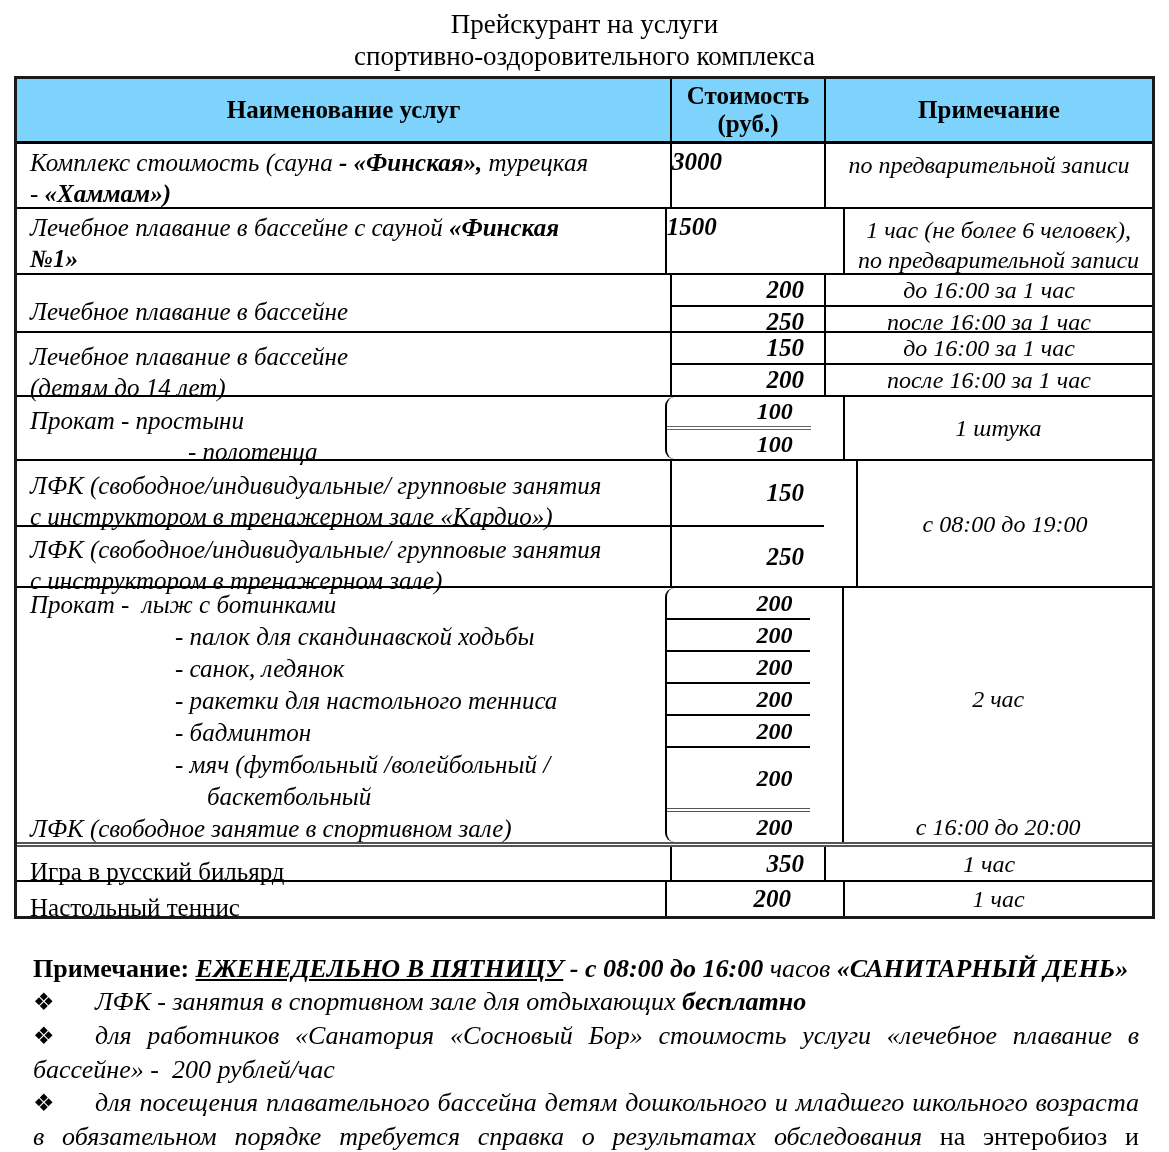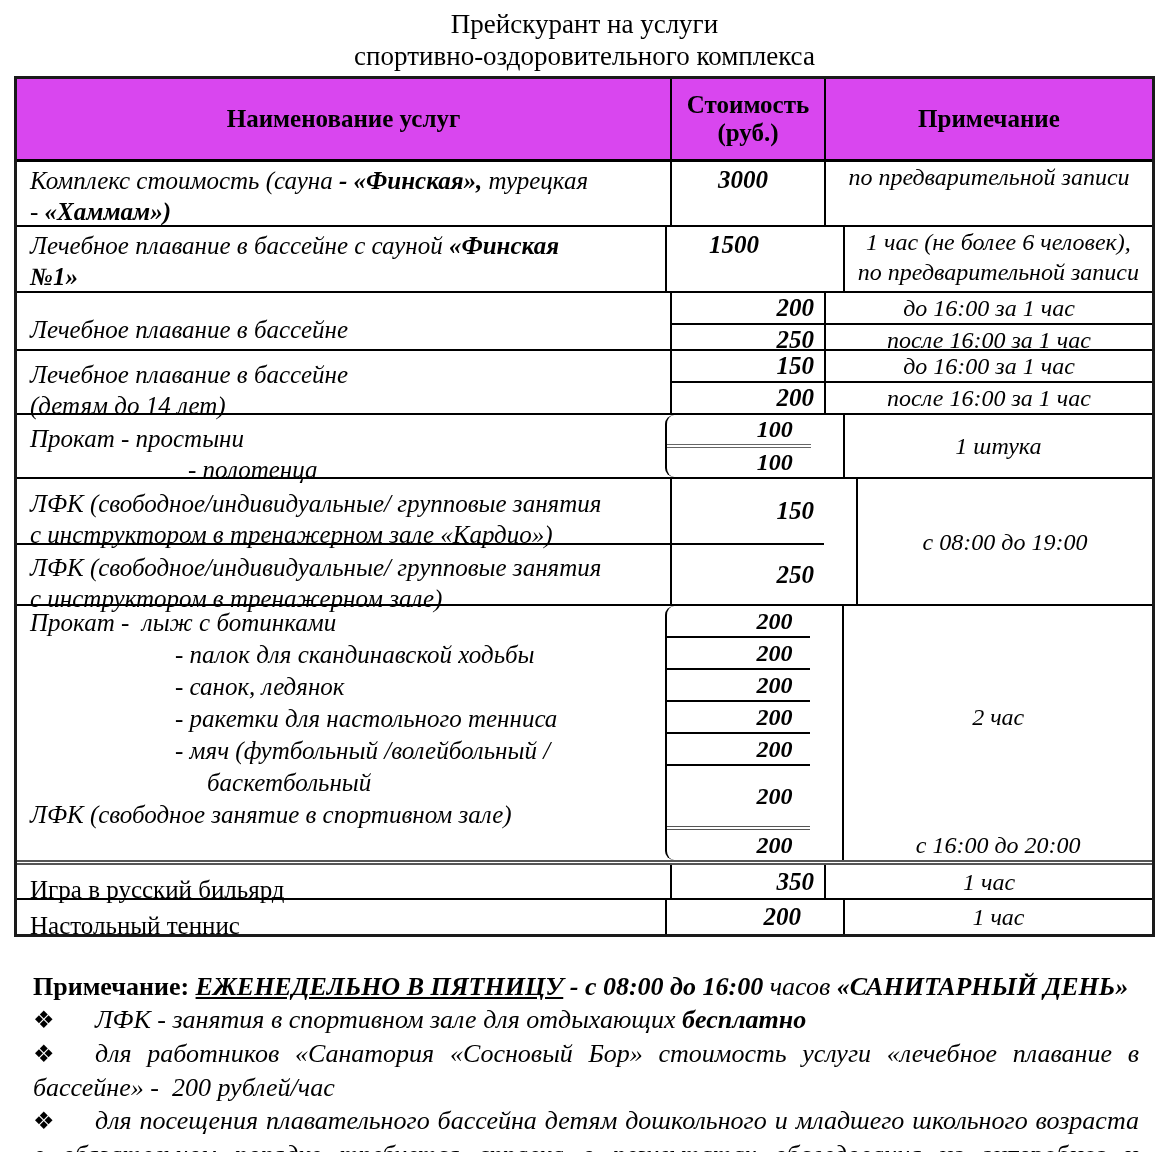--- a/index.html
+++ b/index.html
@@ -16,35 +16,35 @@
   .ptable { width:1141px; margin:4px auto 0; border:3px solid #1a1a1a; }
   .trow { display:flex; width:100%; }
   .bt  { border-top:2px solid #000;gap:32px; }
   .bt3 { border-top:3px solid #000; }
   .btd { border-top:5px double #555; }
   .c1 { width:653px; }
   .c2 { width:154px; border-left:2px solid #000; }
   .c3 { width:328px; border-left:2px solid #000; }
   .w67 { width:807px; }
 
-  .hdr { background:#d946ef; height:80px; }
+  .hdr { background:#7dd3fc; height:62px; }
   .hdr .cell { display:flex; flex-direction:column; align-items:center; justify-content:center;
                font-weight:bold; font-size:25px; line-height:28px; text-align:center; }
 
   .svc { font-style:italic; font-size:25px; line-height:31px; padding:3px 4px 0 13px; }
   .svc .b { font-weight:bold; }
   .upright { font-style:normal; }
   .vcent { display:flex; flex-direction:column; justify-content:center; padding-top:16px; }
 
-  .price { font-weight:bold; font-style:italic; font-size:25px; text-align:center; padding-right:10px; }
+  .price { font-weight:bold; font-style:italic; font-size:25px; text-align:left; padding-right:20px; }
   .ptop  { padding-top:4px; }
   .pcent { display:flex; align-items:center; justify-content:flex-end; }
 
   .note { font-style:italic; font-size:24px; text-align:center; line-height:30px; }
-  .ntop { }
+  .ntop { padding-top:6px; }
   .ncent { display:flex; flex-direction:column; align-items:center; justify-content:center; }
 
   .subrows { display:flex; flex-direction:column; width:488px; }
   .subrow { display:flex; flex:1; }
   .subrow .sp { width:154px; border-left:2px solid #000; }
   .subrow .sn { width:328px; border-left:2px solid #000; }
   .sdiv { border-top:2px solid #000; }
 
   .pstack { display:flex; flex-direction:column;border-radius:9px; }
   .pstack .pc { display:flex; align-items:center; justify-content:flex-end; padding-right:18px;
@@ -178,20 +178,21 @@
       </div>
       <div class="c3 note ncent">с 08:00 до 19:00</div>
     </div>
 
     <div class="trow bt" style="height:256px">
       <div class="c1" style="padding-top:1px">
         <div class="blk-line ind0">Прокат - &nbsp;лыж с ботинками</div>
         <div class="blk-line ind1">- палок для скандинавской ходьбы</div>
         <div class="blk-line ind1">- санок, ледянок</div>
         <div class="blk-line ind1">- ракетки для настольного тенниса</div>
+        <div class="blk-line ind1">- бадминтон</div>
         <div class="blk-line ind1">- мяч (футбольный /волейбольный /</div>
         <div class="blk-line ind2">баскетбольный</div>
         <div class="blk-line ind0">ЛФК (свободное занятие в спортивном зале)</div>
       </div>
       <div class="c2 pstack">
         <div class="pc blkp">200</div>
         <div class="pc blkp">200</div>
         <div class="pc blkp">200</div>
         <div class="pc blkp">200</div>
         <div class="pc blkp">200</div>

